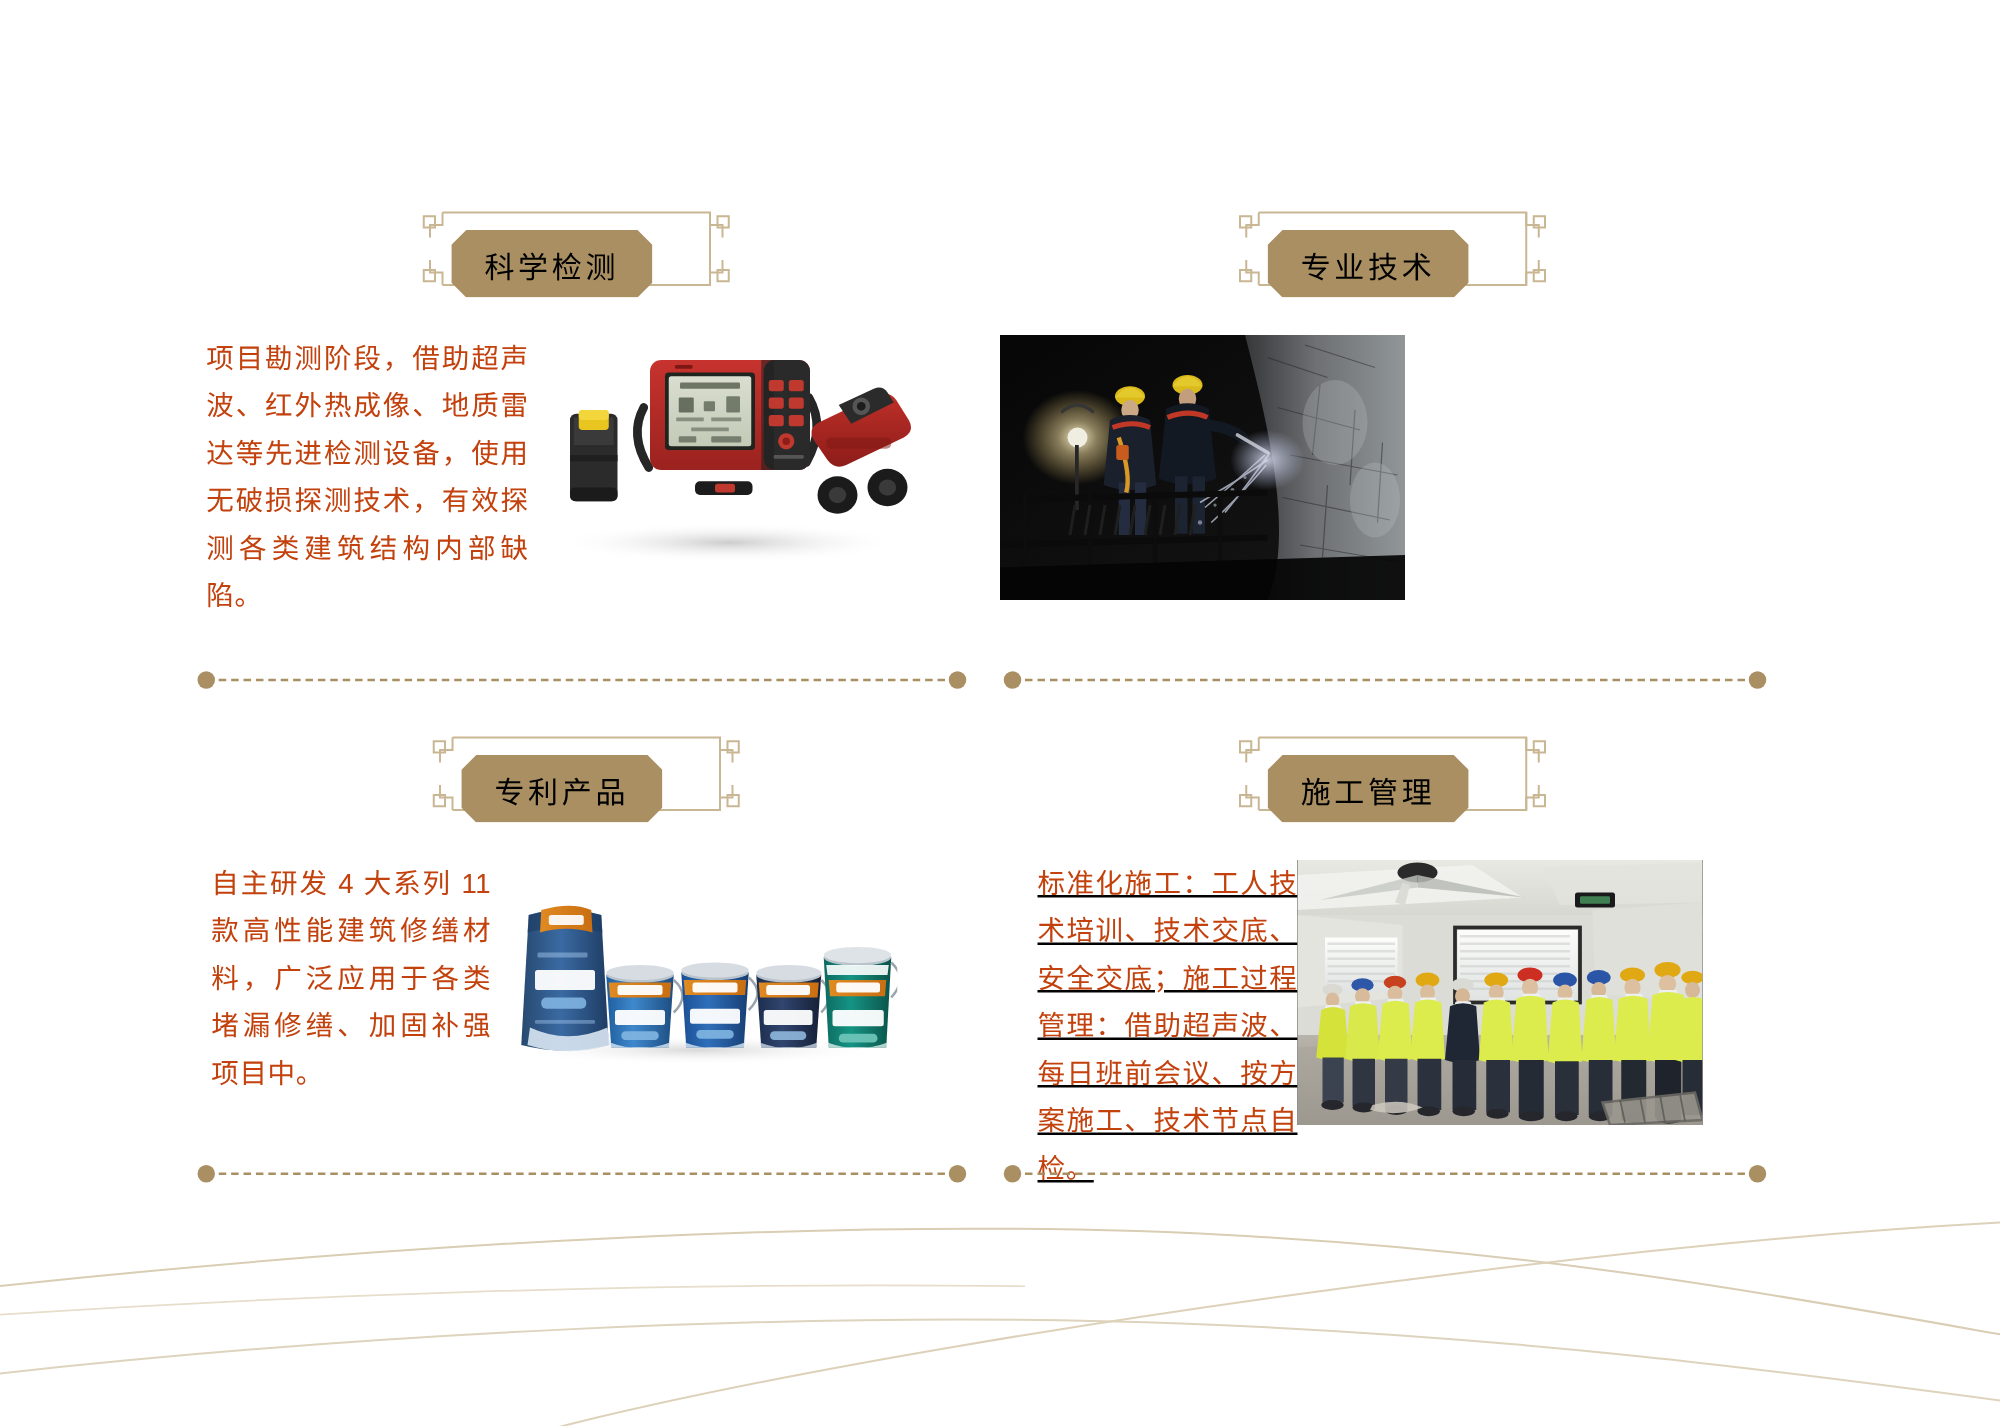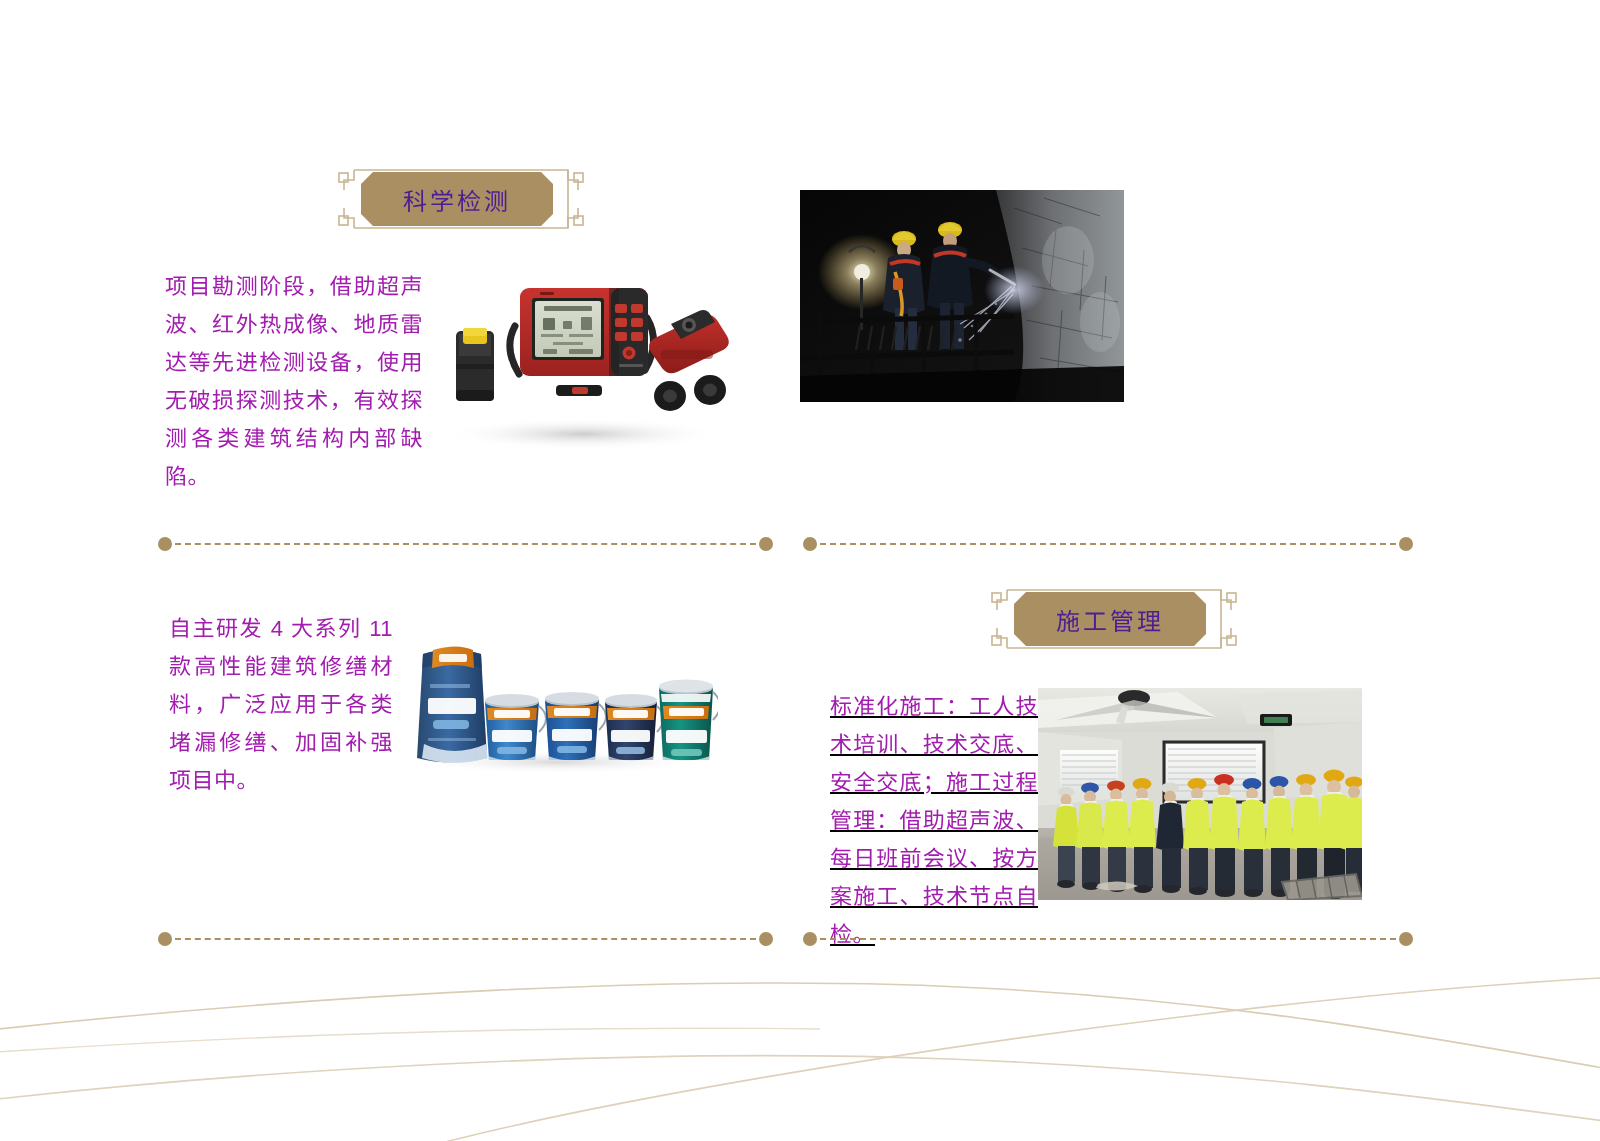--- a/index.html
+++ b/index.html
@@ -60,25 +60,25 @@
 
   .badge-frame {
     position: absolute;
     inset: 0;
     pointer-events: none;
   }
 
   .badge-plate {
     position: absolute;
     left: 29px;
-    top: 12px;
-    width: 192px;
+    top: 24px;
+    width: 161px;
     height: 54px;
     background: #a98f62;
-    color: #4c1d95;
+    color: #000000;
     font-size: 24px;
     letter-spacing: 3px;
     display: flex;
     align-items: center;
     justify-content: center;
     clip-path: polygon(
       12px 0,
       calc(100% - 12px) 0,
       100% 12px,
       100% calc(100% - 12px),
@@ -92,21 +92,21 @@
   
   .content {
     display: flex;
     align-items: flex-start;
     margin-top: 30px;
   }
 
   .body-text {
     font-size: 22px;
     line-height: 38px;
-    color: #a21caf;
+    color: #c2410c;
     letter-spacing: 0.5px;
     text-align: justify;
     text-justify: inter-ideograph;
   }
 
   .cell-1 .body-text { width: 268px; padding-left: 10px; }
   .cell-2 .body-text { width: 228px; padding-left: 30px; }
   .cell-3 .body-text { width: 238px; padding-left: 14px; }
   .cell-4 .body-text { width: 238px; padding-left: 30px; }
 
@@ -287,20 +287,36 @@
               </g>
             </svg>
           </div>
           <span class="sr-only">红外检测仪、便携收纳包与红色扫描仪</span>
         </div>
       </div>
     </section>
 
     <section class="cell cell-2">
 
+      <div class="badge-wrap pos-2">
+        <svg class="badge-frame" viewBox="0 0 258 78" aria-hidden="true">
+          <g fill="none" stroke="#c9b693" stroke-width="1.6">
+            <path d="M22 10 H236 V68 H22"></path>
+            <path d="M22 10 V20 H12 V30"></path>
+            <path d="M22 68 V58 H12 V48"></path>
+            <path d="M236 10 V20 H246 V30"></path>
+            <path d="M236 68 V58 H246 V48"></path>
+            <rect x="7" y="13" width="9" height="9"></rect>
+            <rect x="7" y="56" width="9" height="9"></rect>
+            <rect x="242" y="13" width="9" height="9"></rect>
+            <rect x="242" y="56" width="9" height="9"></rect>
+          </g>
+        </svg>
+        <div class="badge-plate">专业技术</div>
+      </div>
 
       <div class="content">
 
         <div class="media">
           <div class="photo tunnel-photo">
             <svg viewBox="0 0 324 212" width="324" height="212" aria-hidden="true">
               <defs>
                 <linearGradient id="tunBg" x1="0" y1="0" x2="1" y2="1">
                   <stop offset="0" stop-color="#070707"></stop>
                   <stop offset="0.55" stop-color="#101010"></stop>
@@ -396,20 +412,36 @@
               <rect x="0" y="0" width="324" height="212" fill="#000" opacity="0.06"></rect>
             </svg>
           </div>
           <span class="sr-only">隧道内两名戴黄色安全帽的工人进行高压水射堵漏作业</span>
         </div>
       </div>
     </section>
 
     <section class="cell cell-3">
 
+      <div class="badge-wrap pos-3">
+        <svg class="badge-frame" viewBox="0 0 258 78" aria-hidden="true">
+          <g fill="none" stroke="#c9b693" stroke-width="1.6">
+            <path d="M22 10 H236 V68 H22"></path>
+            <path d="M22 10 V20 H12 V30"></path>
+            <path d="M22 68 V58 H12 V48"></path>
+            <path d="M236 10 V20 H246 V30"></path>
+            <path d="M236 68 V58 H246 V48"></path>
+            <rect x="7" y="13" width="9" height="9"></rect>
+            <rect x="7" y="56" width="9" height="9"></rect>
+            <rect x="242" y="13" width="9" height="9"></rect>
+            <rect x="242" y="56" width="9" height="9"></rect>
+          </g>
+        </svg>
+        <div class="badge-plate">专利产品</div>
+      </div>
 
       <div class="content">
         <p class="body-text">自主研发 4 大系列 11 款高性能建筑修缮材料，广泛应用于各类堵漏修缮、加固补强项目中。</p>
 
         <div class="media">
           <div class="photo product-scene">
             <svg viewBox="0 0 325 165" width="325" height="165" aria-hidden="true">
               <defs>
                 <linearGradient id="bagG" x1="0" y1="0" x2="1" y2="0">
                   <stop offset="0" stop-color="#2b5183"></stop>

